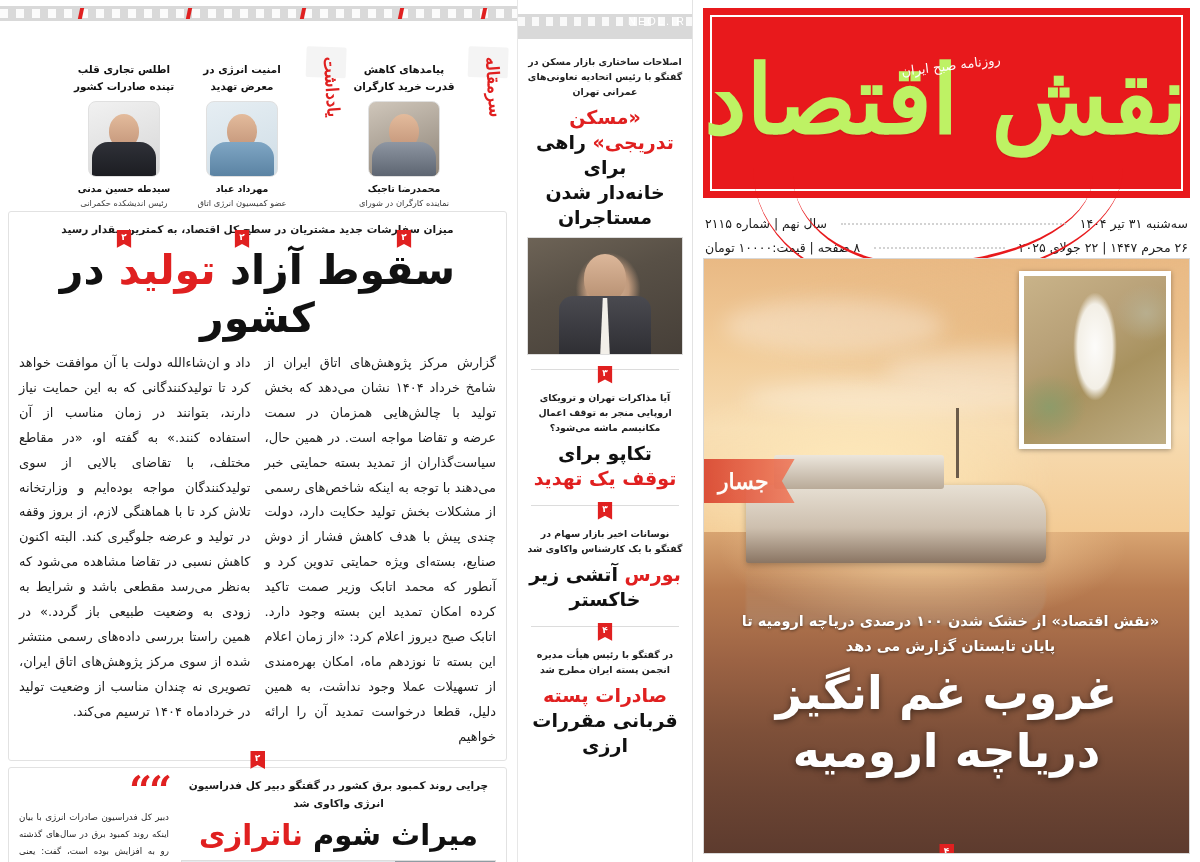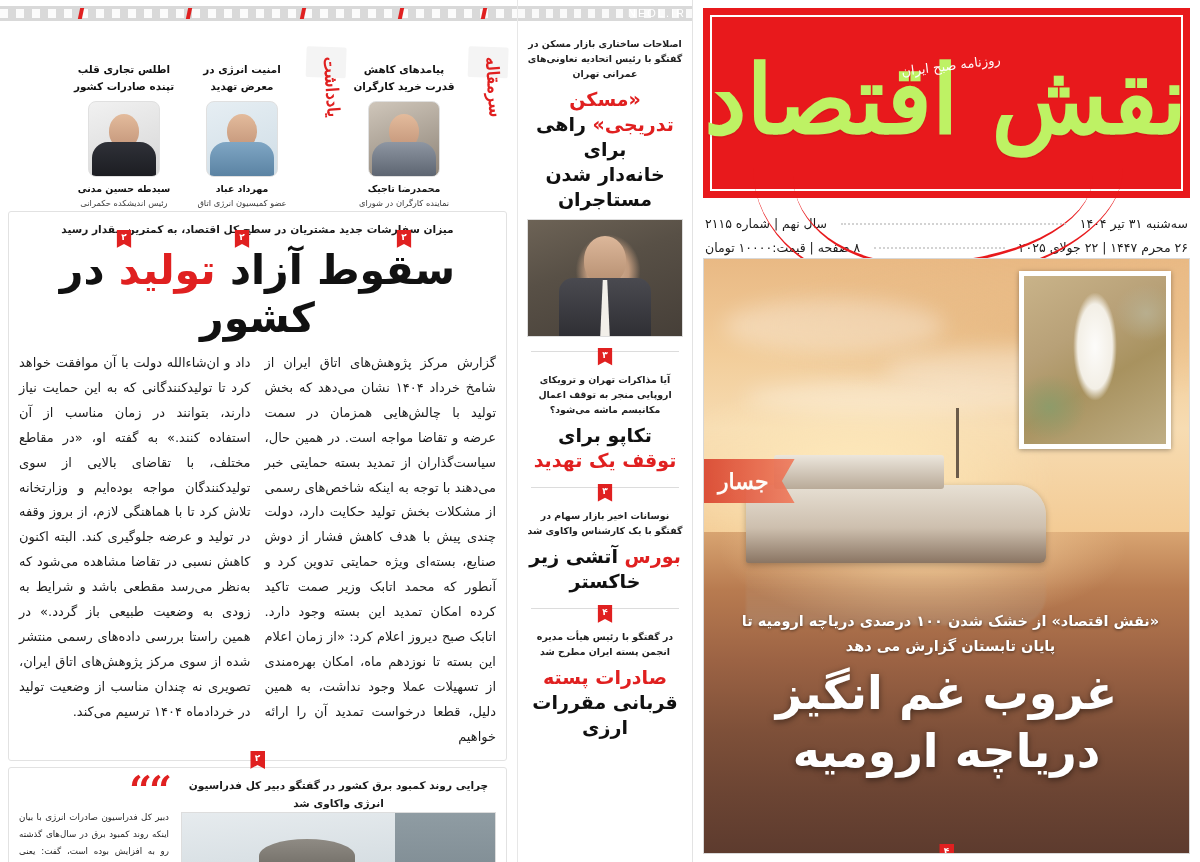--- a/index.html
+++ b/index.html
@@ -223,23 +223,23 @@
   .col-mid {
     width: 175px; height: 862px;
     flex: 0 0 175px;
     order: 2;
     background: #fff;
     border-left: 1px solid #e7e7e7;
     padding: 6px 9px 0 9px;
     position: relative;
   }
   .neo-strip {
-    height: 15px;
+    height: 25px;
     background: #d9d9d9;
-    margin: 0 -9px 8px -9px;
+    margin: 8px -9px 8px -9px;
     position: relative;
     overflow: hidden;
   }
   .neo-strip .neo-text {
     position: absolute; right: 6px; top: 0;
     color: #fff; font-size: 11px; letter-spacing: 2px;
     font-family: "Liberation Sans", sans-serif;
     line-height: 15px;
   }
   .neo-strip .dashes {
@@ -662,20 +662,23 @@
       </div>
       <div class="art-pagetag">
         <span class="tagshape">۲</span>
       </div>
     </div>
 
     <div class="art art2">
       <div class="art2-grid">
         <div class="art2-left">
           <div class="art-kicker">چرایی روند کمبود برق کشور در گفتگو دبیر کل فدراسیون انرژی واکاوی شد</div>
+          <div class="art2-title">
+            <span>میراث شوم </span><span class="red">ناترازی</span>
+          </div>
           <div class="art2-photo">
             <div class="p-wall"></div>
             <div class="p-hat"></div>
             <div class="p-head"></div>
             <div class="p-beard"></div>
             <div class="p-body"></div>
             <div class="p-logo"></div>
           </div>
         </div>
         <div class="art2-right">

